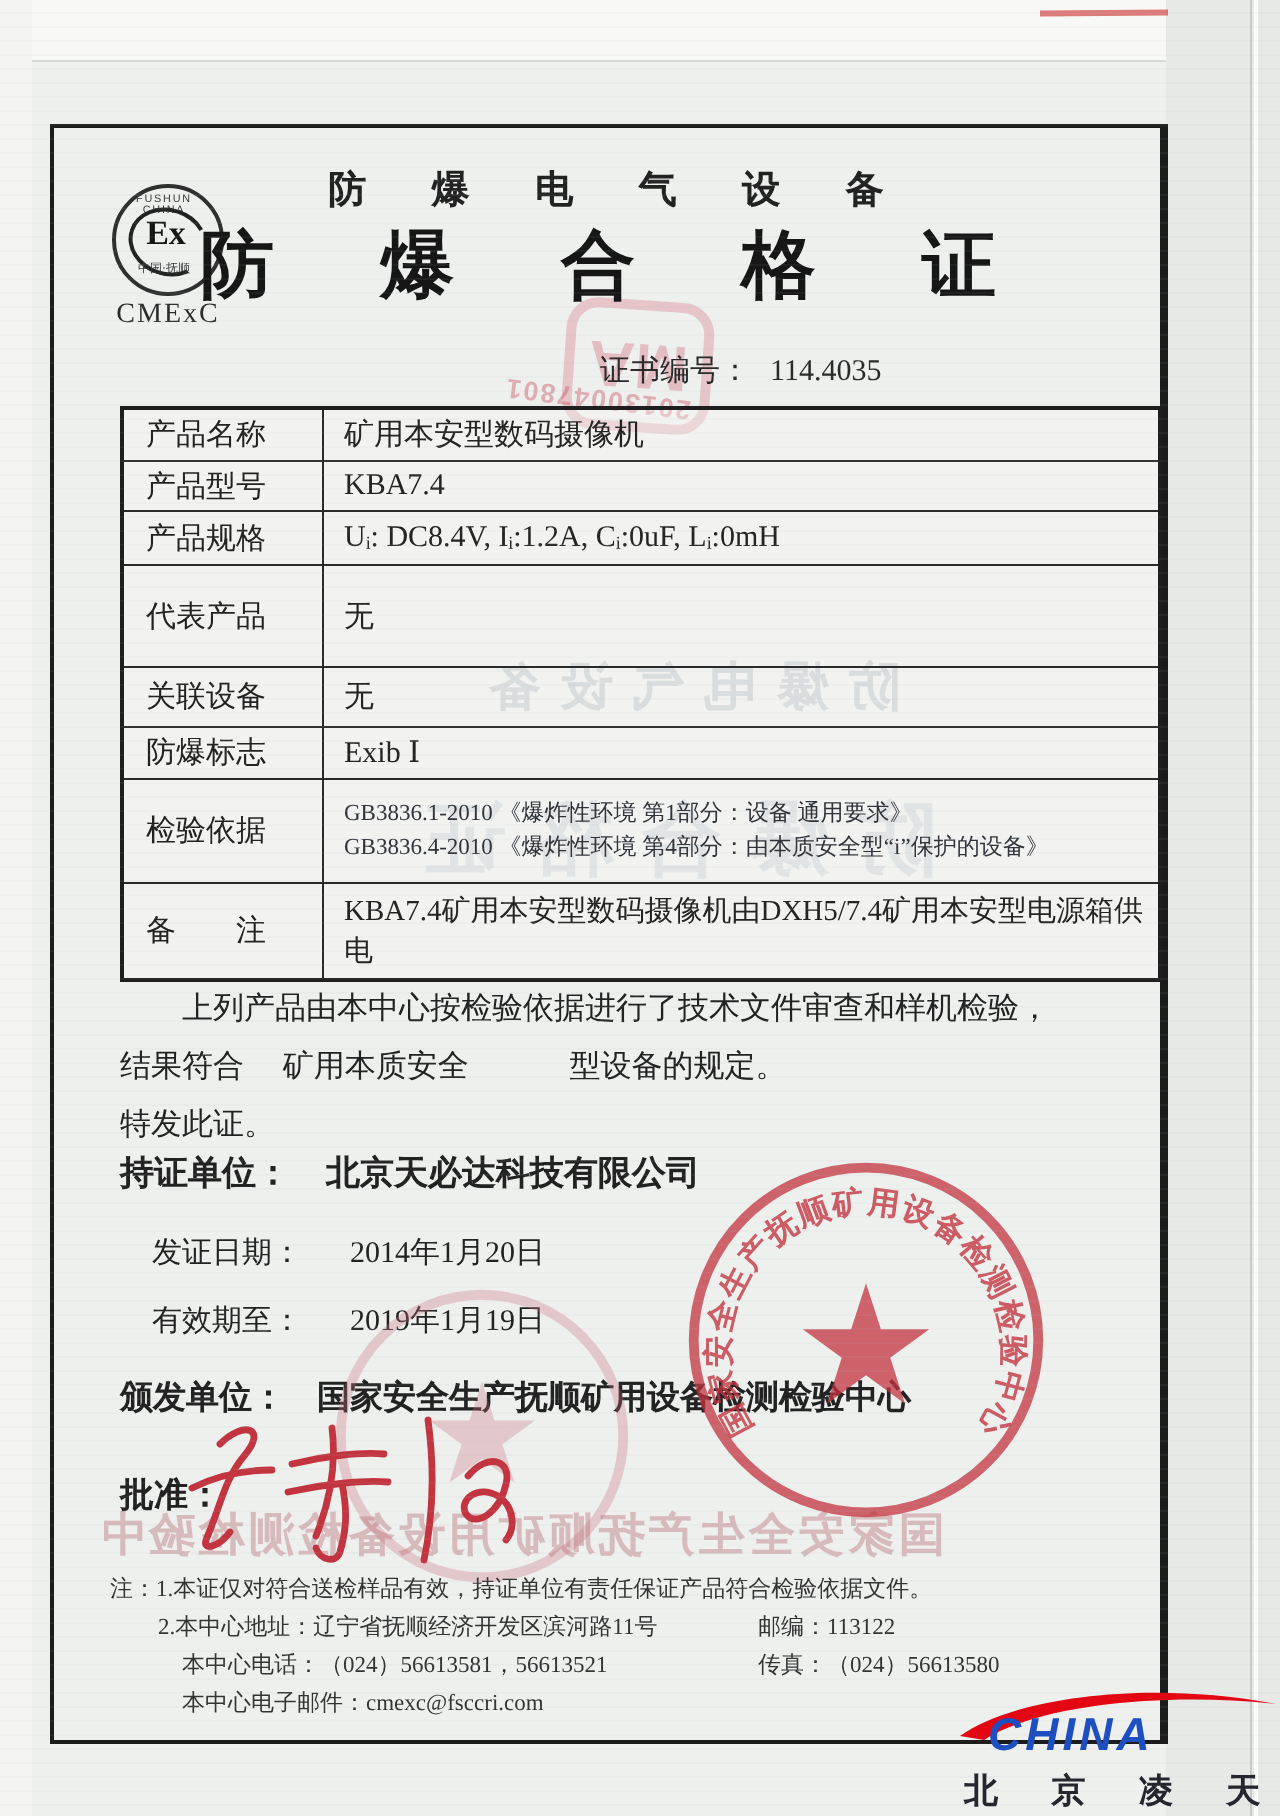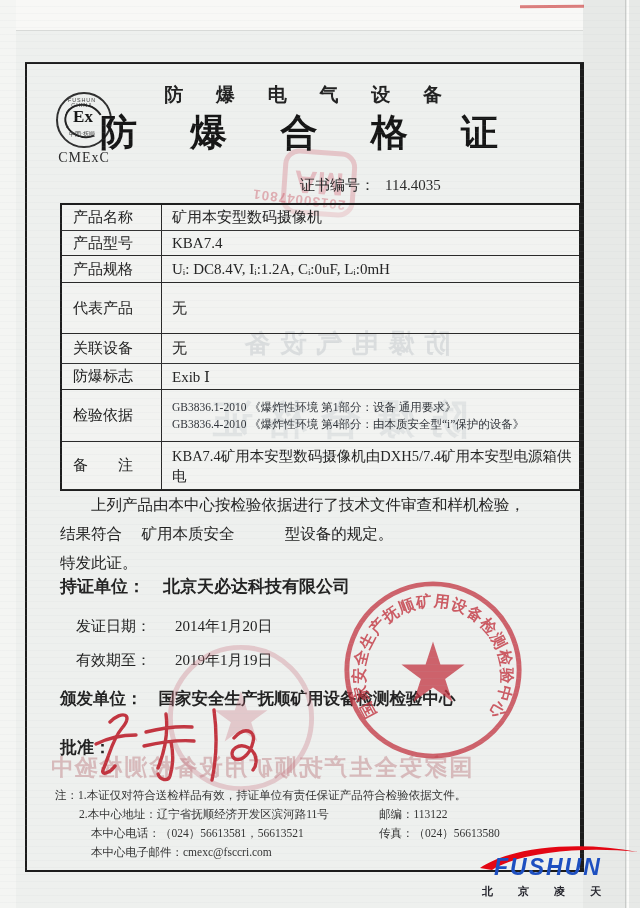--- a/index.html
+++ b/index.html
@@ -94,21 +94,21 @@
   .bleed-t2{left:228px;top:392px;width:240px;text-align:center;transform:scaleX(-1);
     font-size:40px;letter-spacing:14px;color:rgba(152,158,172,0.28);}
   .bleed-issuer{left:52px;top:752px;width:420px;overflow:hidden;transform:scaleX(-1);
     font-size:23px;letter-spacing:2px;color:rgba(178,96,106,0.38);}
 
   
   .topsky{position:absolute;left:478px;top:844px;width:162px;height:62px;font-family:"Liberation Sans",sans-serif;}
   .topsky .swoosh{position:absolute;left:0;top:0;width:162px;height:26px;}
   .topsky .brand{position:absolute;left:16px;top:10px;font-size:23px;font-weight:bold;font-style:italic;
     letter-spacing:2px;color:#1d4fc0;}
-  .topsky .company{position:absolute;left:4px;top:40px;font-size:11px;font-weight:bold;letter-spacing:11px;
+  .topsky .company{position:absolute;left:4px;top:40px;font-size:17px;font-weight:bold;letter-spacing:11px;
     color:#26262e;white-space:nowrap;}
 </style>
 </head>
 <body>
 
 <div class="scan-top-band"></div>
 <div class="scan-left-sliver"></div>
 <div class="scan-right-band"></div>
 <div class="scan-crease"></div>
 <div class="scan-crease-hl"></div>
@@ -252,15 +252,15 @@
     <span>本中心电子邮件：cmexc@fsccri.com</span>
   </div>
 </div>
 
 <div class="scan-streaks"></div>
 
 <div class="topsky">
   <svg class="swoosh" viewBox="0 0 162 26">
     <path d="M2,24 C30,4 98,-4 160,8 C106,2 42,8 14,26 Z" fill="#e30613"></path>
   </svg>
-  <div class="brand">FUSHUN</div>
+  <div class="brand">CHINA</div>
   <div class="company">北 京 凌 天</div>
 </div>
 
 </body></html>

